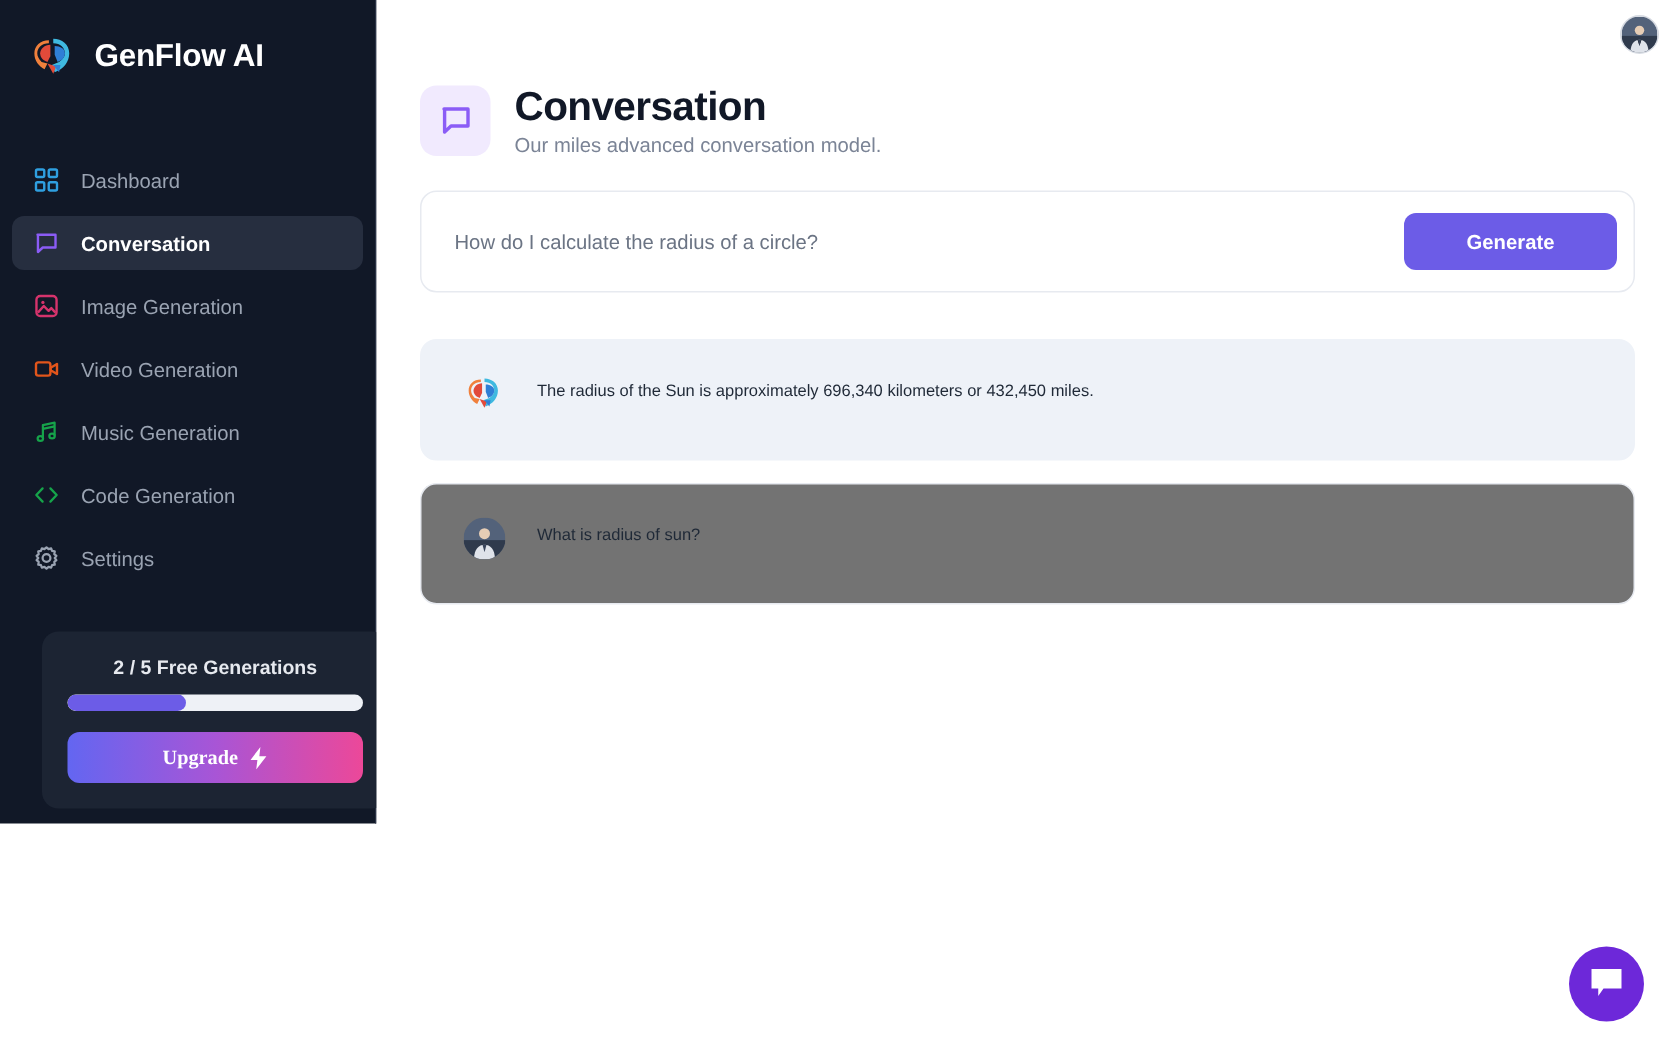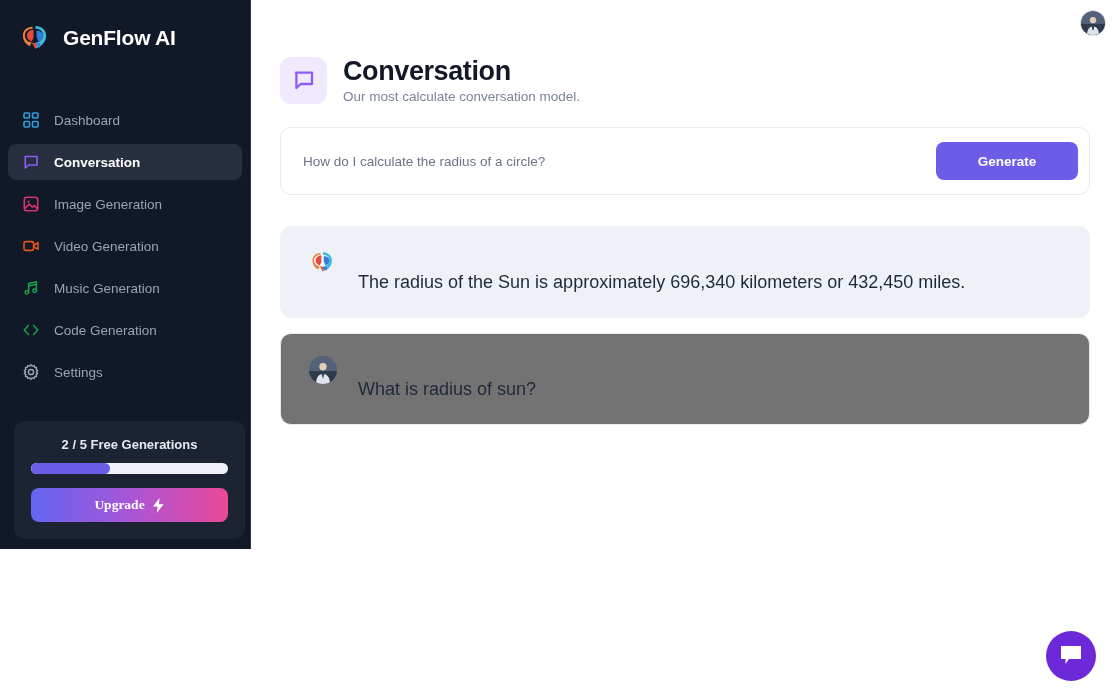--- a/index.html
+++ b/index.html
@@ -35,21 +35,21 @@
     height: 36px; padding: 0 14px; border-radius: 8px;
     margin-bottom: 6px; cursor: pointer;
   }
   .nav-item.active { background: #262e3f; }
   .nav-icon { width: 18px; height: 18px; flex: 0 0 18px; display: block; }
   .nav-label { color: #9aa3b2; font-size: 13.5px; white-space: nowrap; }
   .nav-item.active .nav-label { color: #ffffff; font-weight: bold; }
 
   
   .upgrade-panel {
-    position: absolute; left: 14px; bottom: 10px;
+    position: absolute; left: 28px; bottom: 10px;
     width: 231px; background: #1c2433; border-radius: 11px;
     padding: 16px 17px 17px 17px;
   }
   .quota-text {
     color: #e6e9ef; font-size: 13px; font-weight: bold;
     text-align: center; margin-bottom: 11px;
   }
   .progress-track {
     height: 11px; background: #eef1f6; border-radius: 6px;
     overflow: hidden; margin-bottom: 14px;
@@ -101,21 +101,21 @@
   }
 
   .msg-card {
     border-radius: 11px; display: flex; align-items: flex-start;
     padding: 22px 24px 22px 28px; gap: 21px; margin-bottom: 15px;
   }
   .msg-card.assistant { background: #eef2f8; min-height: 81px; border: 1px solid #eef2f8; }
   .msg-card.user { background: #737373; border: 1px solid #e7eaf0; min-height: 81px; }
   .msg-avatar { width: 28px; height: 28px; flex: 0 0 28px; border-radius: 50%; overflow: hidden; }
   .msg-avatar.plain { border-radius: 0; }
-  .msg-text { font-size: 18px; color: #1f2937; line-height: 1.45; padding-top: 5px; margin-top: 15px; }
+  .msg-text { font-size: 11px; color: #1f2937; line-height: 1.45; padding-top: 5px; }
 
   .fab {
     position: absolute; right: 24px; bottom: 19px;
     width: 50px; height: 50px; border-radius: 50%; background: #6d28d9;
     display: flex; align-items: center; justify-content: center;
     cursor: pointer; border: none;
   }
 </style>
 </head>
 <body>
@@ -249,21 +249,21 @@
     </div>
 
     <div class="page-head">
       <div class="head-icon-box">
         <svg width="24" height="24" viewBox="0 0 18 18" fill="none" stroke="#8b5cf6" stroke-width="1.7" stroke-linejoin="round">
           <path d="M3 3.5 H15 V12 H6.5 L3.3 15 V3.5 Z"></path>
         </svg>
       </div>
       <div>
         <div class="page-title">Conversation</div>
-        <div class="page-sub">Our most calculate conversation model.</div>
+        <div class="page-sub">Our miles advanced conversation model.</div>
       </div>
     </div>
 
     <div class="content">
 
       <div class="prompt-card">
         <input class="prompt-input" type="text" placeholder="How do I calculate the radius of a circle?" style="">
         <button class="generate-btn">Generate</button>
       </div>
 

